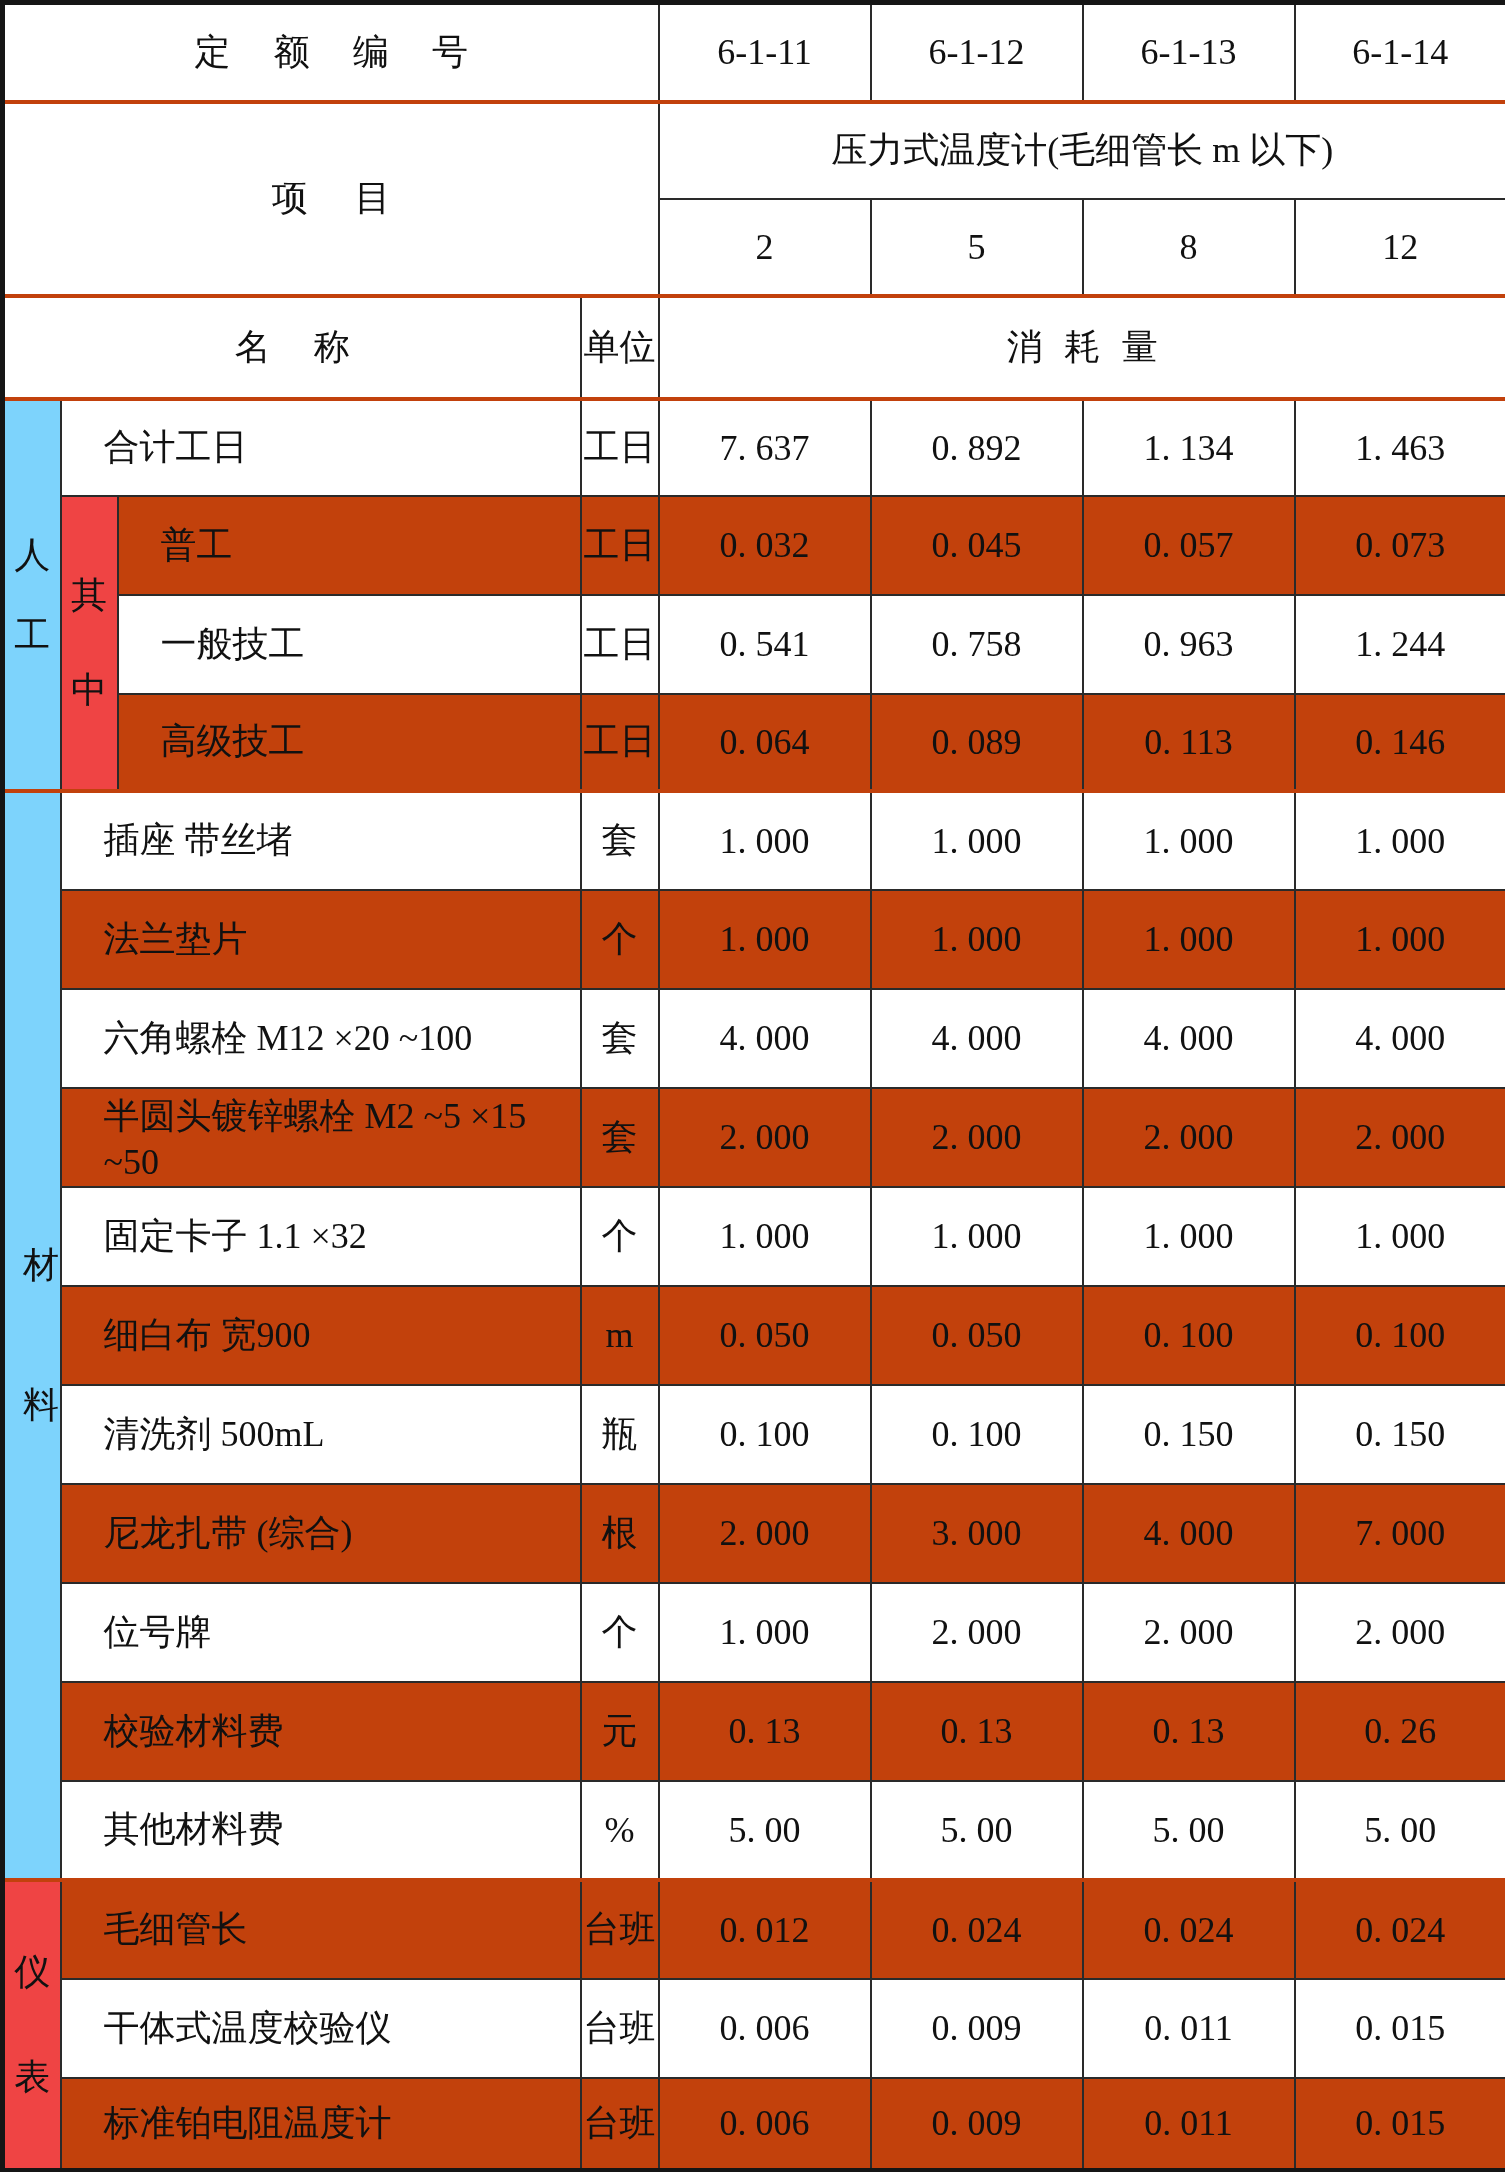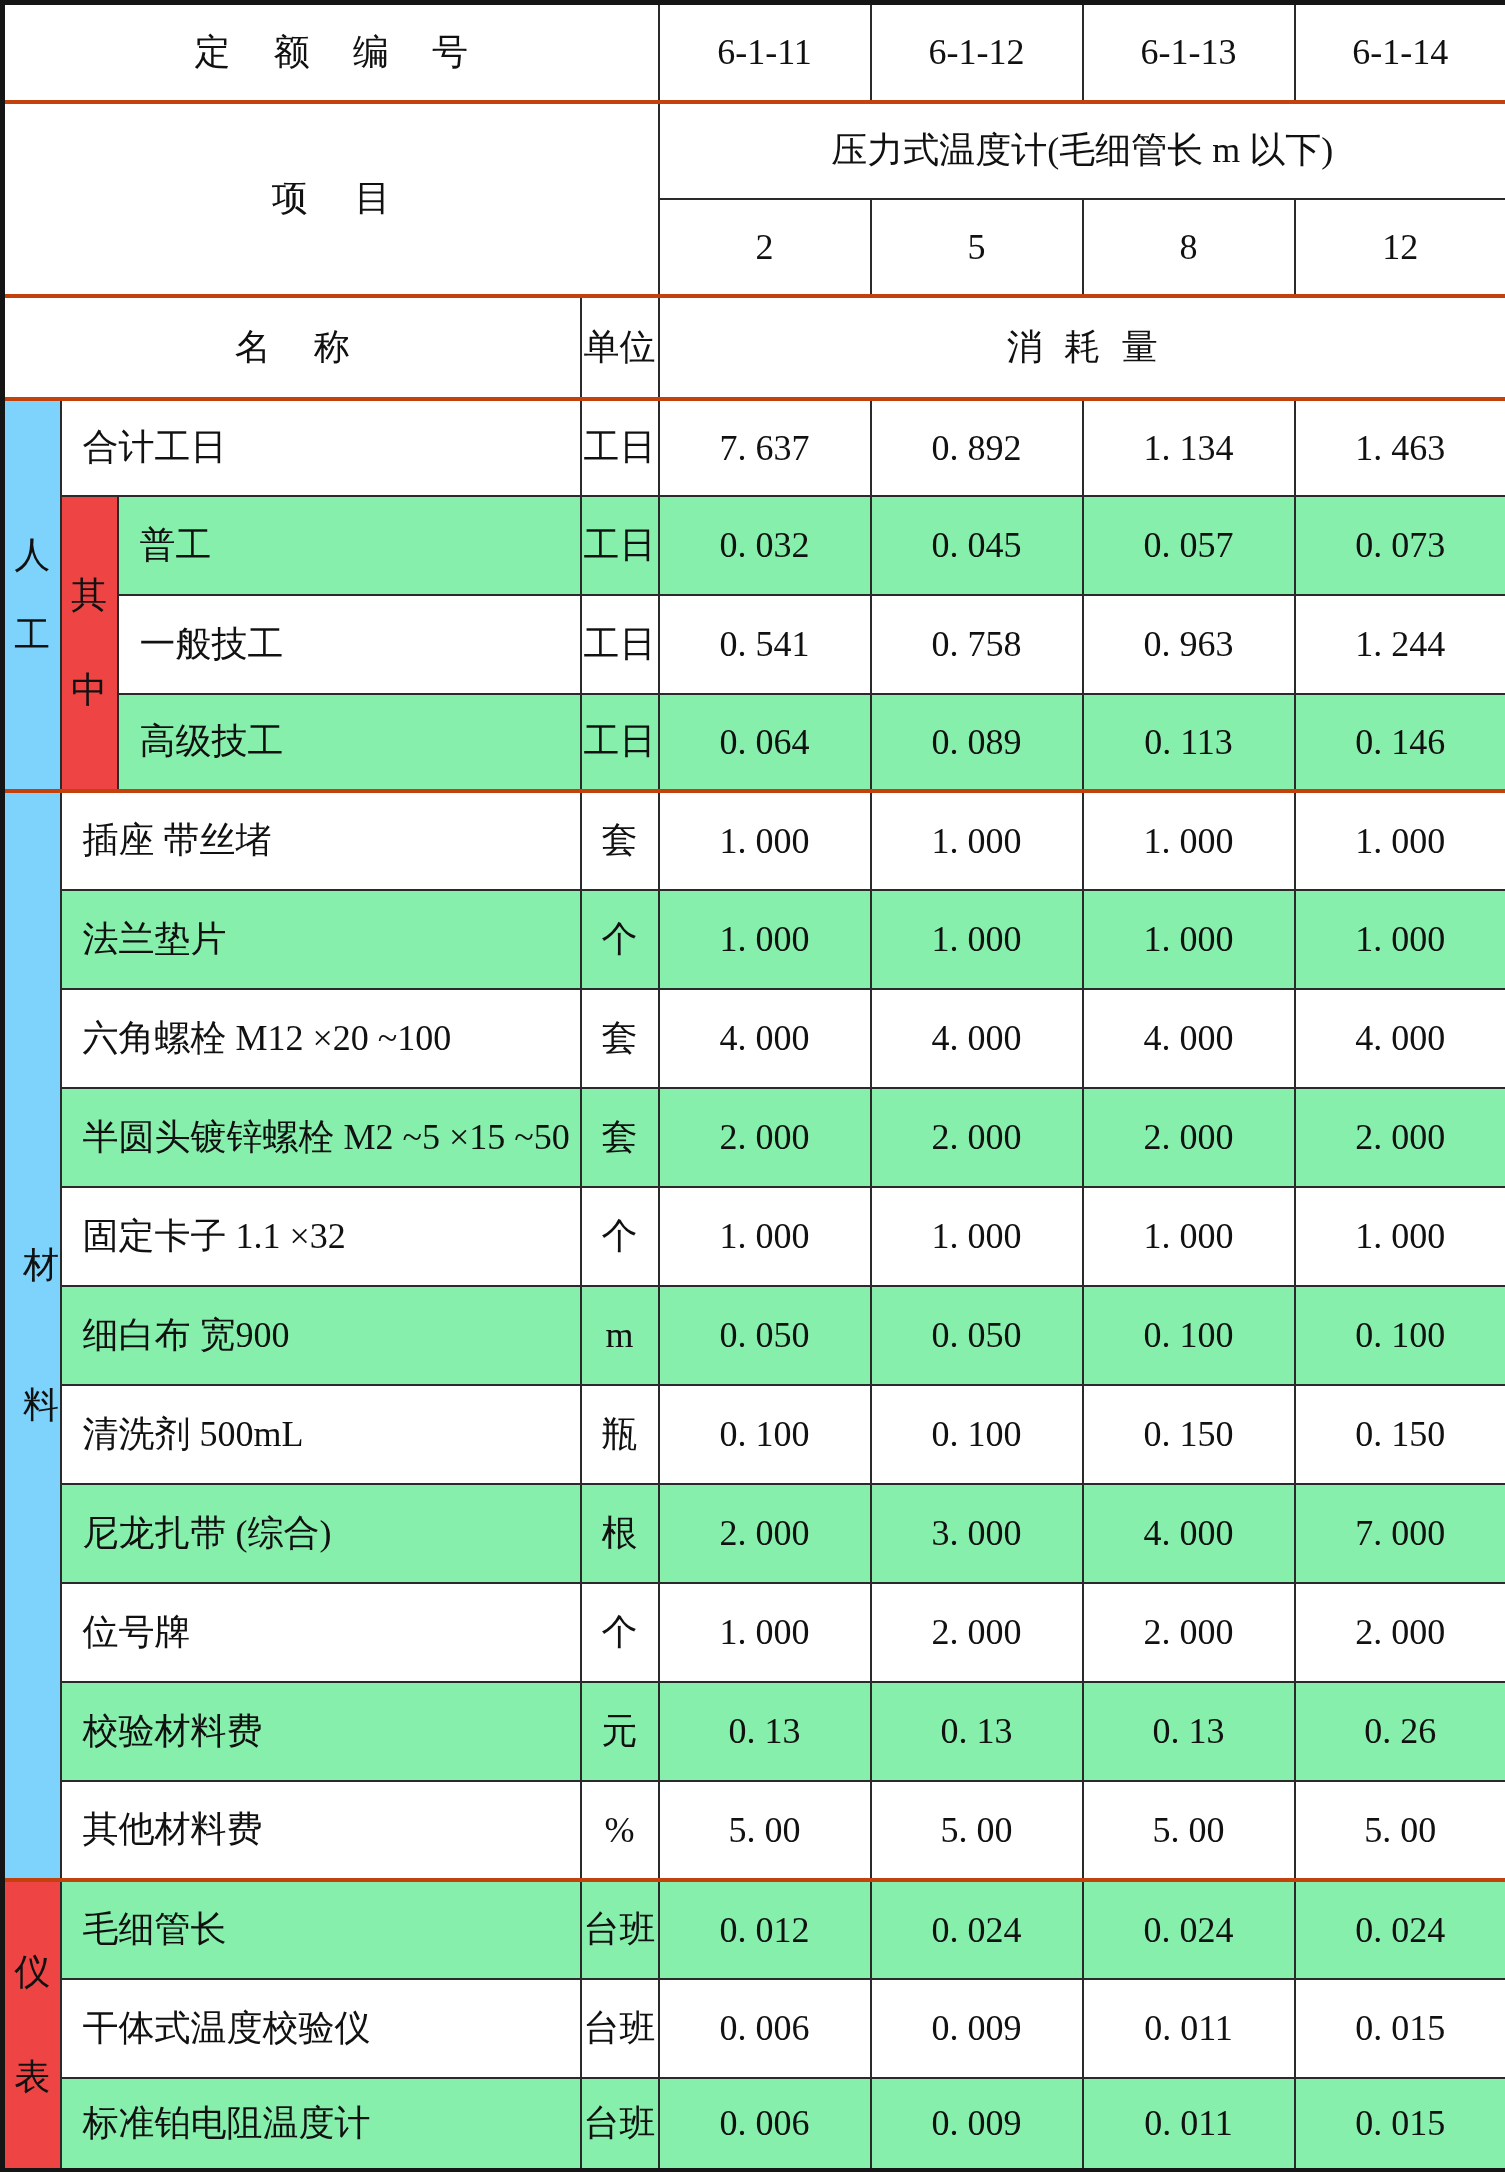--- a/index.html
+++ b/index.html
@@ -18,25 +18,25 @@
     text-align:center;
     vertical-align:middle;
     overflow:hidden;
     background:#fff;
   }
   tr{height:99px;}
   tr.h97{height:97px;}
   tr.h103{height:103px;}
   tr.h93{height:93px;}
   td.bb-thick{border-bottom:4px solid #c2410c;}
-  tr.shade td{background:#86efac;}
+  tr.shade td{background:#c2410c;}
   tr.shade td.vcell{background:#ef4444;}
   td.name{
     text-align:left;
-    padding-left:21px;
+    padding-left:42px;
   }
   td.vcell{background:#7dd3fc;}
   .vtext{
     width:40px;
     margin:0 auto;
     text-align:center;
     overflow-wrap:anywhere;
     word-break:break-all;
   }
   .lh-labor{line-height:80px;}

